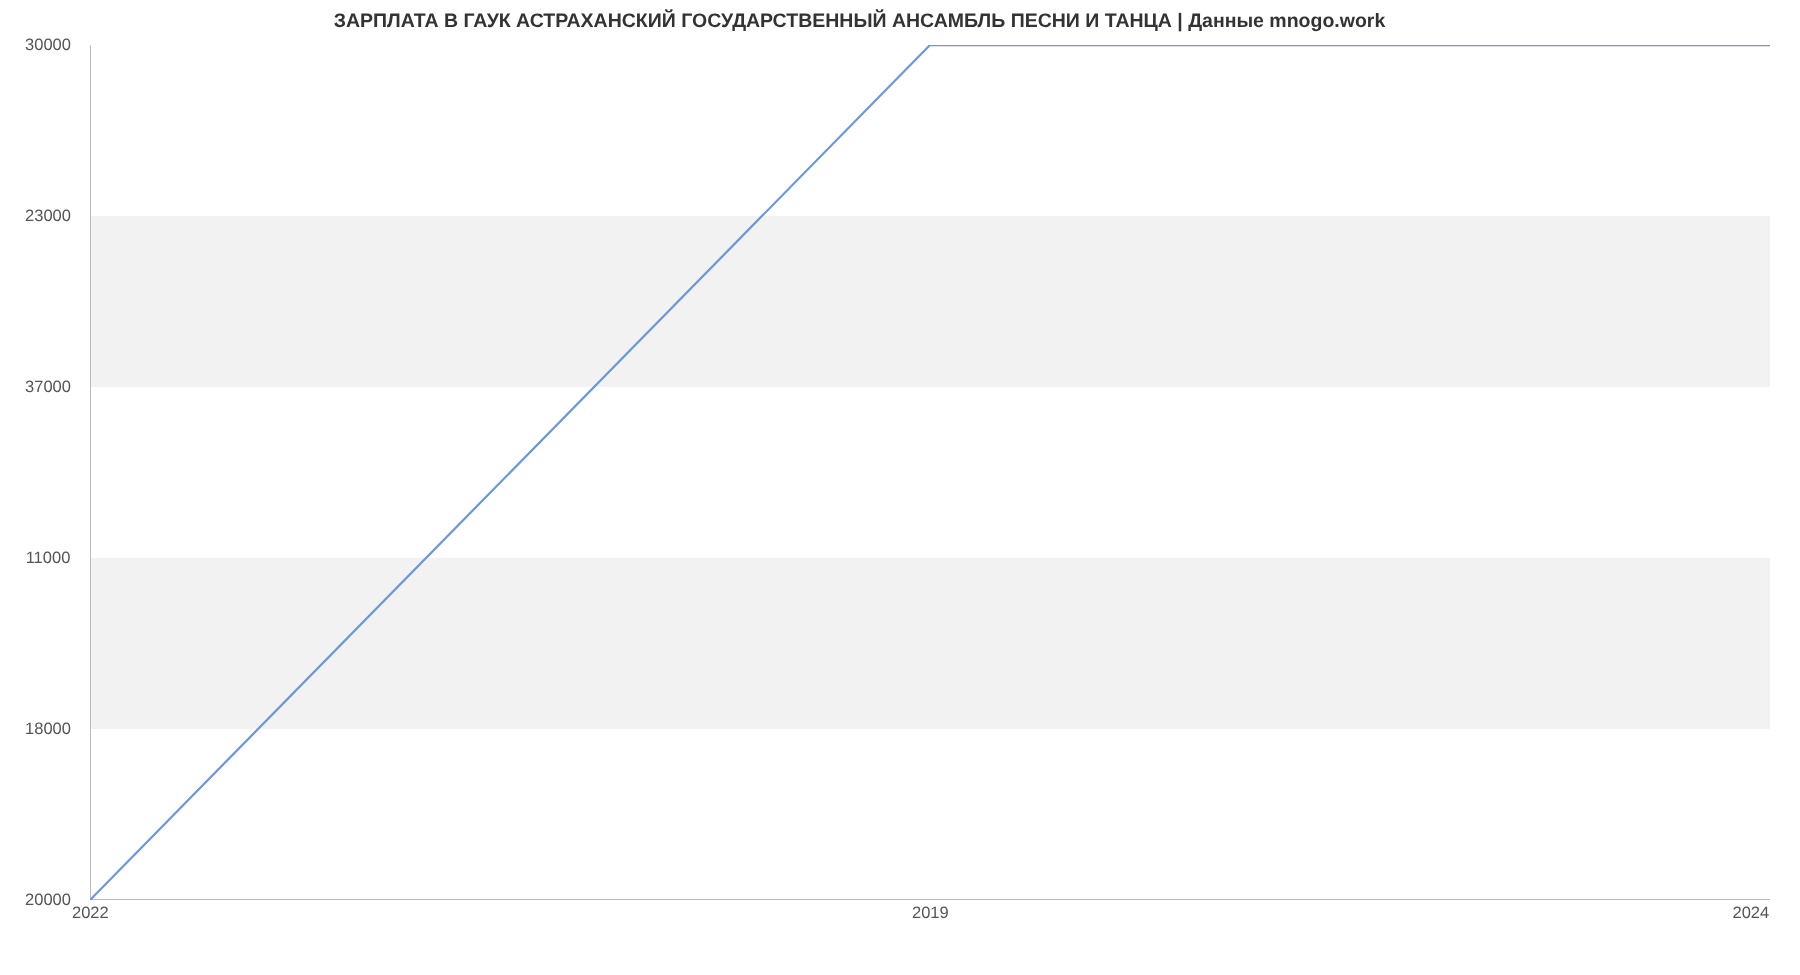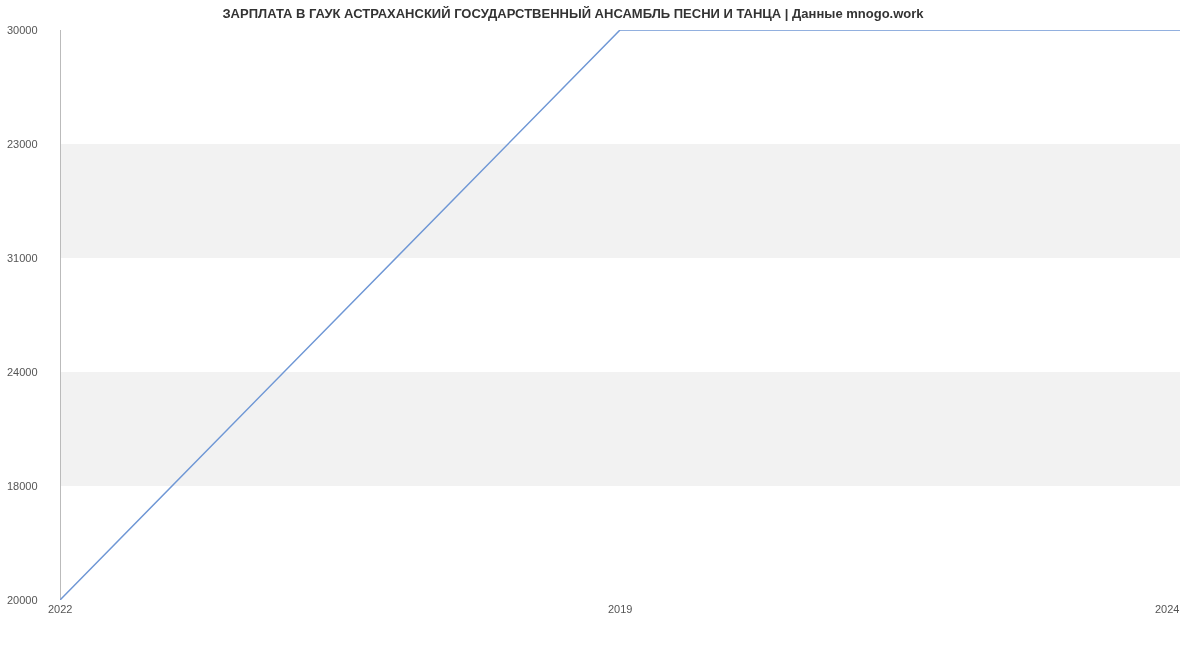--- a/index.html
+++ b/index.html
@@ -57,39 +57,39 @@
     stroke-width: 1.5;
     fill: none;
   }
   .y-label, .x-label {
     position: absolute;
     font-size: 11px;
     color: #555;
   }
   .y-label {
     right: 1089px; 
-    text-align: left;
+    text-align: center;
     width: 50px;
   }
   .x-label {
     top: 603px; 
     text-align: right;
   }
 </style>
 </head>
 <body>
 
 <div class="chart-wrap">
 
   <div class="title">ЗАРПЛАТА В ГАУК АСТРАХАНСКИЙ ГОСУДАРСТВЕННЫЙ АНСАМБЛЬ ПЕСНИ И ТАНЦА | Данные mnogo.work</div>
 
   <div class="y-label" style="top:594px">20000</div>
   <div class="y-label" style="top:480px">18000</div>
-  <div class="y-label" style="top:366px">24000</div>
-  <div class="y-label" style="top:252px">31000</div>
+  <div class="y-label" style="top:366px">11000</div>
+  <div class="y-label" style="top:252px">37000</div>
   <div class="y-label" style="top:138px">23000</div>
   <div class="y-label" style="top:24px">30000</div>
 
   <div class="x-label" style="left:48px">2022</div>
   <div class="x-label" style="left:608px">2019</div>
   <div class="x-label" style="left:1155px">2024</div>
 
   <div class="plot-area">
     <svg viewBox="0 0 1120 570" preserveAspectRatio="none">
 

